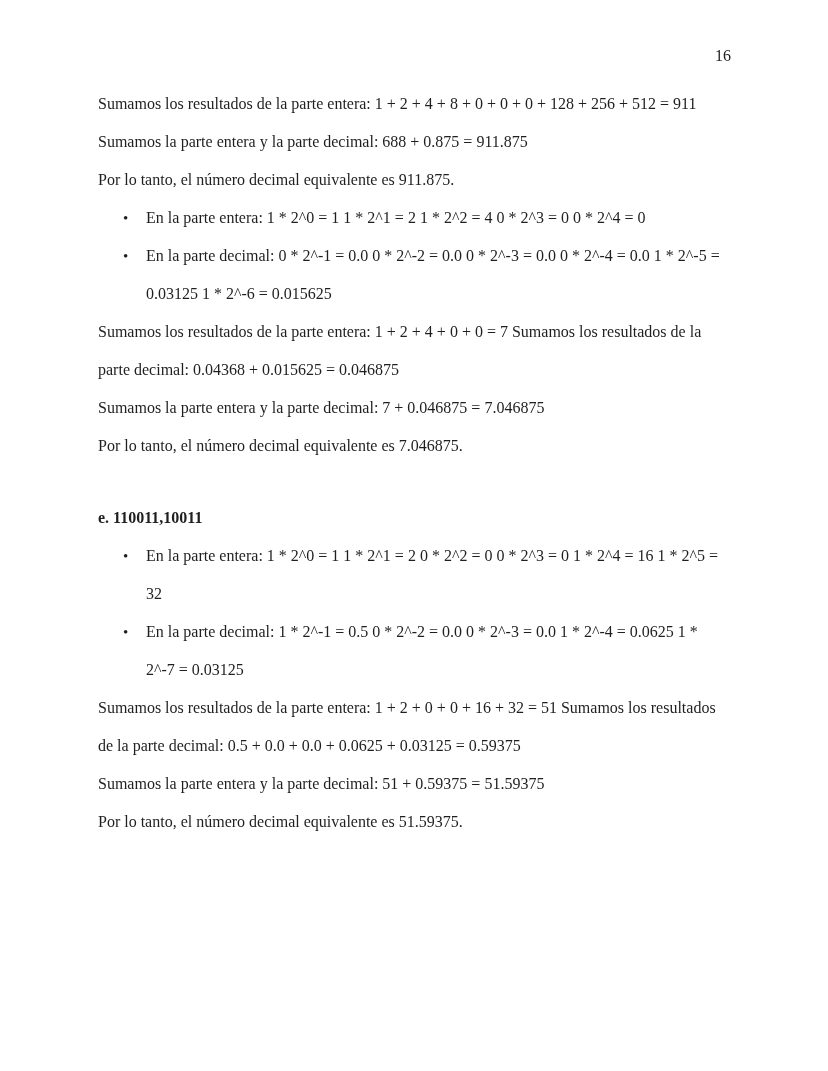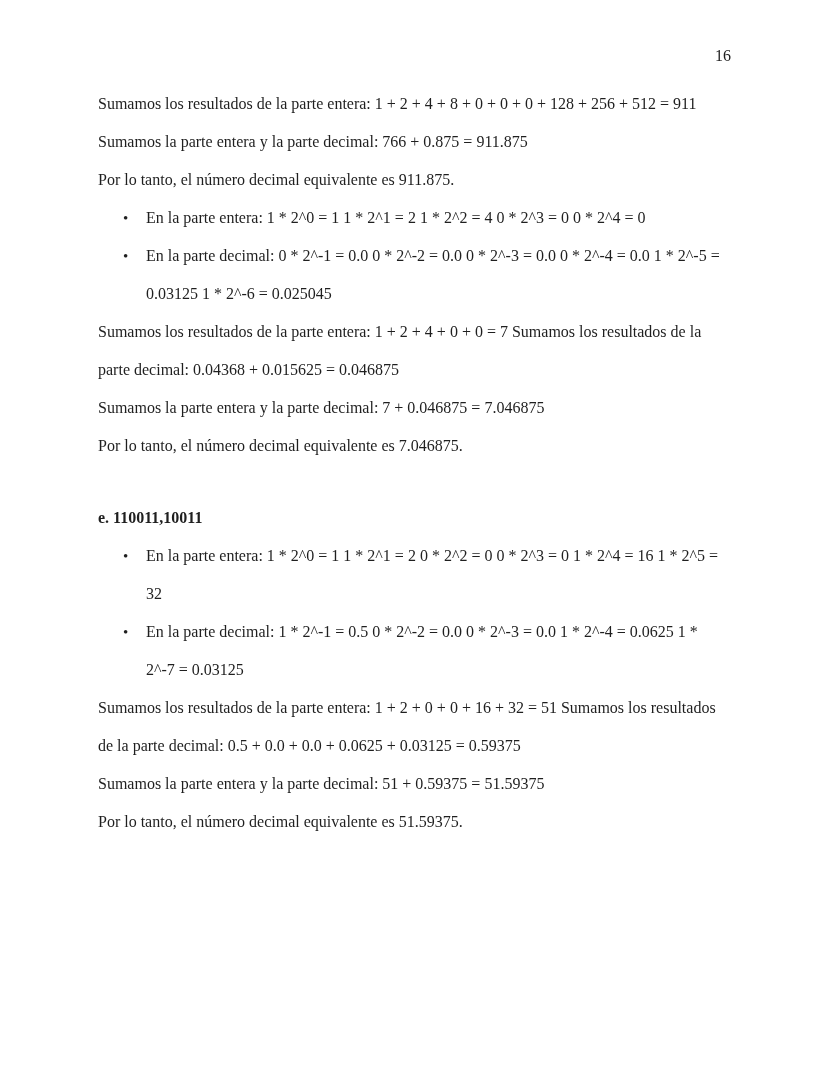--- a/index.html
+++ b/index.html
@@ -65,41 +65,41 @@
   <div class="page-number">16</div>
 
   <div class="content">
 
     <div class="paragraph">
       <div class="line">Sumamos los resultados de la parte entera: 1 + 2 + 4 + 8 + 0 + 0 + 0 + 128 + 256 + 512 = 911</div>
     </div>
 
 
     <div class="paragraph">
-      <div class="line">Sumamos la parte entera y la parte decimal: 766 + 0.875 = 911.875</div>
+      <div class="line">Sumamos la parte entera y la parte decimal: 688 + 0.875 = 911.875</div>
     </div>
 
     <div class="paragraph">
       <div class="line">Por lo tanto, el número decimal equivalente es 911.875.</div>
     </div>
 
 
     <div class="bullet-item">
       <div class="line bullet-line">
         <span class="bullet-marker">•</span>
         <span>En la parte entera: 1 * 2^0 = 1 1 * 2^1 = 2 1 * 2^2 = 4 0 * 2^3 = 0 0 * 2^4 = 0</span>
       </div>
     </div>
 
     <div class="bullet-item">
       <div class="line bullet-line">
         <span class="bullet-marker">•</span>
         <span>En la parte decimal: 0 * 2^-1 = 0.0 0 * 2^-2 = 0.0 0 * 2^-3 = 0.0 0 * 2^-4 = 0.0 1 * 2^-5 =</span>
       </div>
-      <div class="line cont-line">0.03125 1 * 2^-6 = 0.025045</div>
+      <div class="line cont-line">0.03125 1 * 2^-6 = 0.015625</div>
     </div>
 
     <div class="paragraph">
       <div class="line">Sumamos los resultados de la parte entera: 1 + 2 + 4 + 0 + 0 = 7 Sumamos los resultados de la</div>
       <div class="line">parte decimal: 0.04368 + 0.015625 = 0.046875</div>
     </div>
 
     <div class="paragraph">
       <div class="line">Sumamos la parte entera y la parte decimal: 7 + 0.046875 = 7.046875</div>
     </div>

